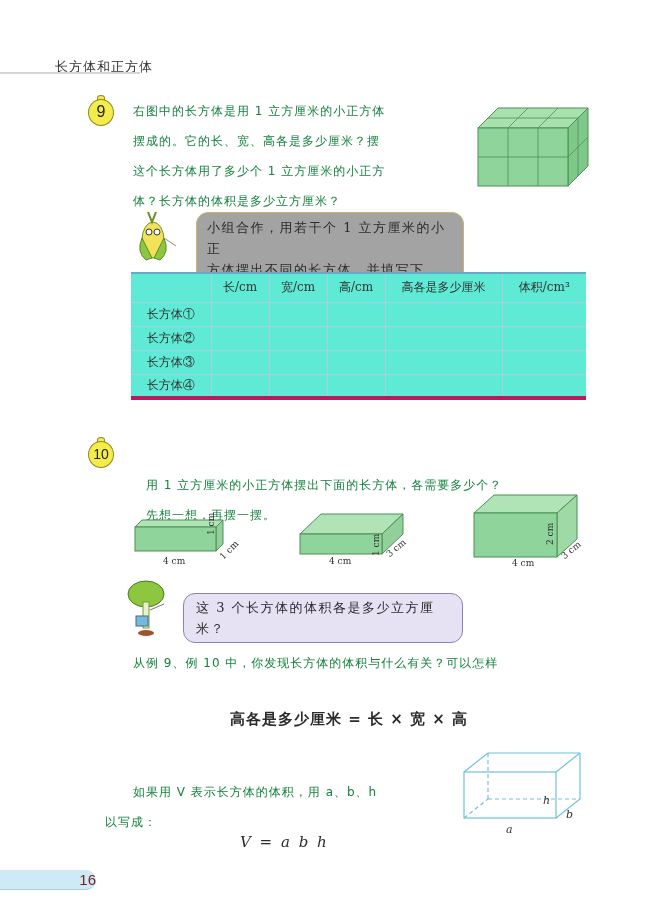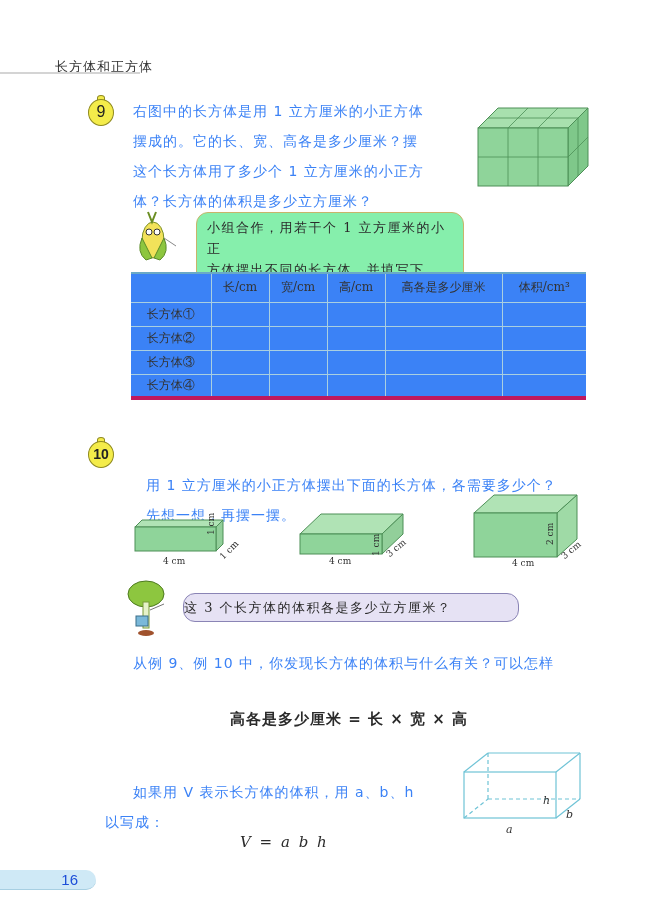--- a/index.html
+++ b/index.html
@@ -7,40 +7,40 @@
   body { position: relative; font-family: "DejaVu Sans", "Liberation Sans", sans-serif; color: #2b2b2b; }
 
   .header-title { position: absolute; left: 55px; top: 58px; font-family: "DejaVu Serif", serif; font-size: 13px; letter-spacing: 1px; color: #333; }
   .header-line { position: absolute; left: 0; top: 72px; width: 140px; height: 2px; background: #d4d4d4; }
 
   .chick { position: absolute; width: 30px; height: 32px; }
   .chick .body { position: absolute; left: 2px; top: 3px; width: 26px; height: 27px; border-radius: 50%; background: #f4ec4a; border: 1.5px solid #8f8a20; }
   .chick .num { position: absolute; left: 0; top: 7px; width: 30px; text-align: center; font-size: 16px; color: #222; font-family: "Liberation Sans", sans-serif; }
   .chick .tuft { position: absolute; left: 11px; top: -1px; width: 8px; height: 6px; border-radius: 50% 50% 0 0; background: #f4ec4a; border: 1px solid #8f8a20; border-bottom: none; }
 
-  .para { position: absolute; font-size: 14px; line-height: 30px; color: #3b82f6; letter-spacing: 1px; }
+  .para { position: absolute; font-size: 12px; line-height: 30px; color: #15803d; letter-spacing: 1px; }
 
   .bubble { position: absolute; border-radius: 12px; font-size: 13px; line-height: 21px; padding: 4px 10px; letter-spacing: 1.5px; font-family: "DejaVu Serif", serif; }
-  .bubble.yellow { background: #86efac; border: 1.5px solid #c9b46a; }
+  .bubble.yellow { background: #a3a3a3; border: 1.5px solid #c9b46a; }
   .bubble.purple { background: #e6e2f4; border: 1.5px solid #8a84b5; }
 
-  table.fill { position: absolute; left: 131px; top: 272px; width: 455px; border-collapse: collapse; background: #3b82f6; font-family: "DejaVu Serif", serif; font-size: 12px; }
+  table.fill { position: absolute; left: 131px; top: 272px; width: 455px; border-collapse: collapse; background: #5eead4; font-family: "DejaVu Serif", serif; font-size: 12px; }
   table.fill td, table.fill th { border: 1px solid #a9cfe0; height: 24px; font-weight: normal; text-align: center; color: #333; }
   table.fill tr:first-child th { border-top: 2px solid #6aa9c6; height: 29px; }
   table.fill tr:last-child td { border-bottom: 4px solid #be185d; }
   table.fill th:first-child, table.fill td:first-child { border-left: none; }
   table.fill th:last-child, table.fill td:last-child { border-right: none; }
 
   .dim { position: absolute; font-family: "DejaVu Serif", serif; font-size: 9px; color: #333; }
 
   .formula-bold { position: absolute; left: 230px; top: 710px; font-size: 15px; font-weight: bold; letter-spacing: 1px; }
   .formula-v { position: absolute; left: 240px; top: 833px; font-family: "DejaVu Serif", serif; font-style: italic; font-size: 15px; letter-spacing: 2px; }
 
   .page-tab { position: absolute; left: 0; top: 870px; width: 96px; height: 20px; background: #cfe9f6; border-radius: 0 11px 11px 0; border-bottom: 1.5px solid #a7cfe2; }
-  .page-num { position: absolute; right: 18px; top: 1px; font-size: 15px; color: #1d4ed8; font-family: "Liberation Sans", sans-serif; }
+  .page-num { position: absolute; right: 0; top: 1px; font-size: 15px; color: #7f1d1d; font-family: "Liberation Sans", sans-serif; }
 </style>
 </head>
 <body>
 
 <div class="header-title">长方体和正方体</div>
 <div class="header-line"></div>
 
 <div class="chick" style="left:86px; top:96px;">
   <div class="tuft"></div>
   <div class="body"></div>
@@ -123,21 +123,21 @@
     <td>长方体④</td>
     <td></td>
         <td></td>
         <td></td>
         <td></td>
         <td></td>
   </tr>
 </tbody>
   </table>
 
-<div class="chick" style="left:86px; top:438px;font-weight:bold;">
+<div class="chick" style="left:86px; top:438px;">
   <div class="tuft"></div>
   <div class="body"></div>
   <div class="num" style="font-size:14px; top:8px;">10</div>
 </div>
 <div class="para" style="left:146px; top:438px; width:470px;margin-top:32px;">
   <div>用 1 立方厘米的小正方体摆出下面的长方体，各需要多少个？</div>
   <div>先想一想，再摆一摆。</div>
 </div>
 
 <svg style="position:absolute; left:134px; top:518px;" width="90" height="40">
@@ -173,21 +173,21 @@
 <div class="dim" style="left:545px; top:545px; transform:rotate(-90deg); transform-origin:left top;">2 cm</div>
 <div class="dim" style="left:560px; top:545px; transform:rotate(-40deg);">3 cm</div>
 
 <svg style="position:absolute; left:124px; top:578px;" width="55" height="60">
   <ellipse cx="22" cy="16" rx="18" ry="13" fill="#8dc63f" stroke="#4d7a1f"></ellipse>
   <rect x="19" y="24" width="6" height="26" fill="#e6f2c9" stroke="#7a9a3a"></rect>
   <rect x="12" y="38" width="12" height="10" fill="#7ab8d9" stroke="#3a6f8a"></rect>
   <line x1="26" y1="32" x2="40" y2="26" stroke="#777"></line>
   <ellipse cx="22" cy="55" rx="8" ry="3" fill="#a0522d"></ellipse>
 </svg>
-<div class="bubble purple" style="left:183px; top:593px; width:336px; padding:3px 0;">这 3 个长方体的体积各是多少立方厘米？</div>
+<div class="bubble purple" style="left:183px; top:593px; width:280px; padding:3px 12px;">这 3 个长方体的体积各是多少立方厘米？</div>
 
 <div class="para" style="left:105px; top:648px; width:495px;">
   <div style="text-indent:28px;">从例 9、例 10 中，你发现长方体的体积与什么有关？可以怎样</div>
 </div>
 <div class="formula-bold">高各是多少厘米 = 长 × 宽 × 高</div>
 
 <div class="para" style="left:105px; top:740px; width:330px;">
   <div style="text-indent:28px;margin-top:37px;">如果用 V 表示长方体的体积，用 a、b、h</div>
   <div>以写成：</div>
 </div>

